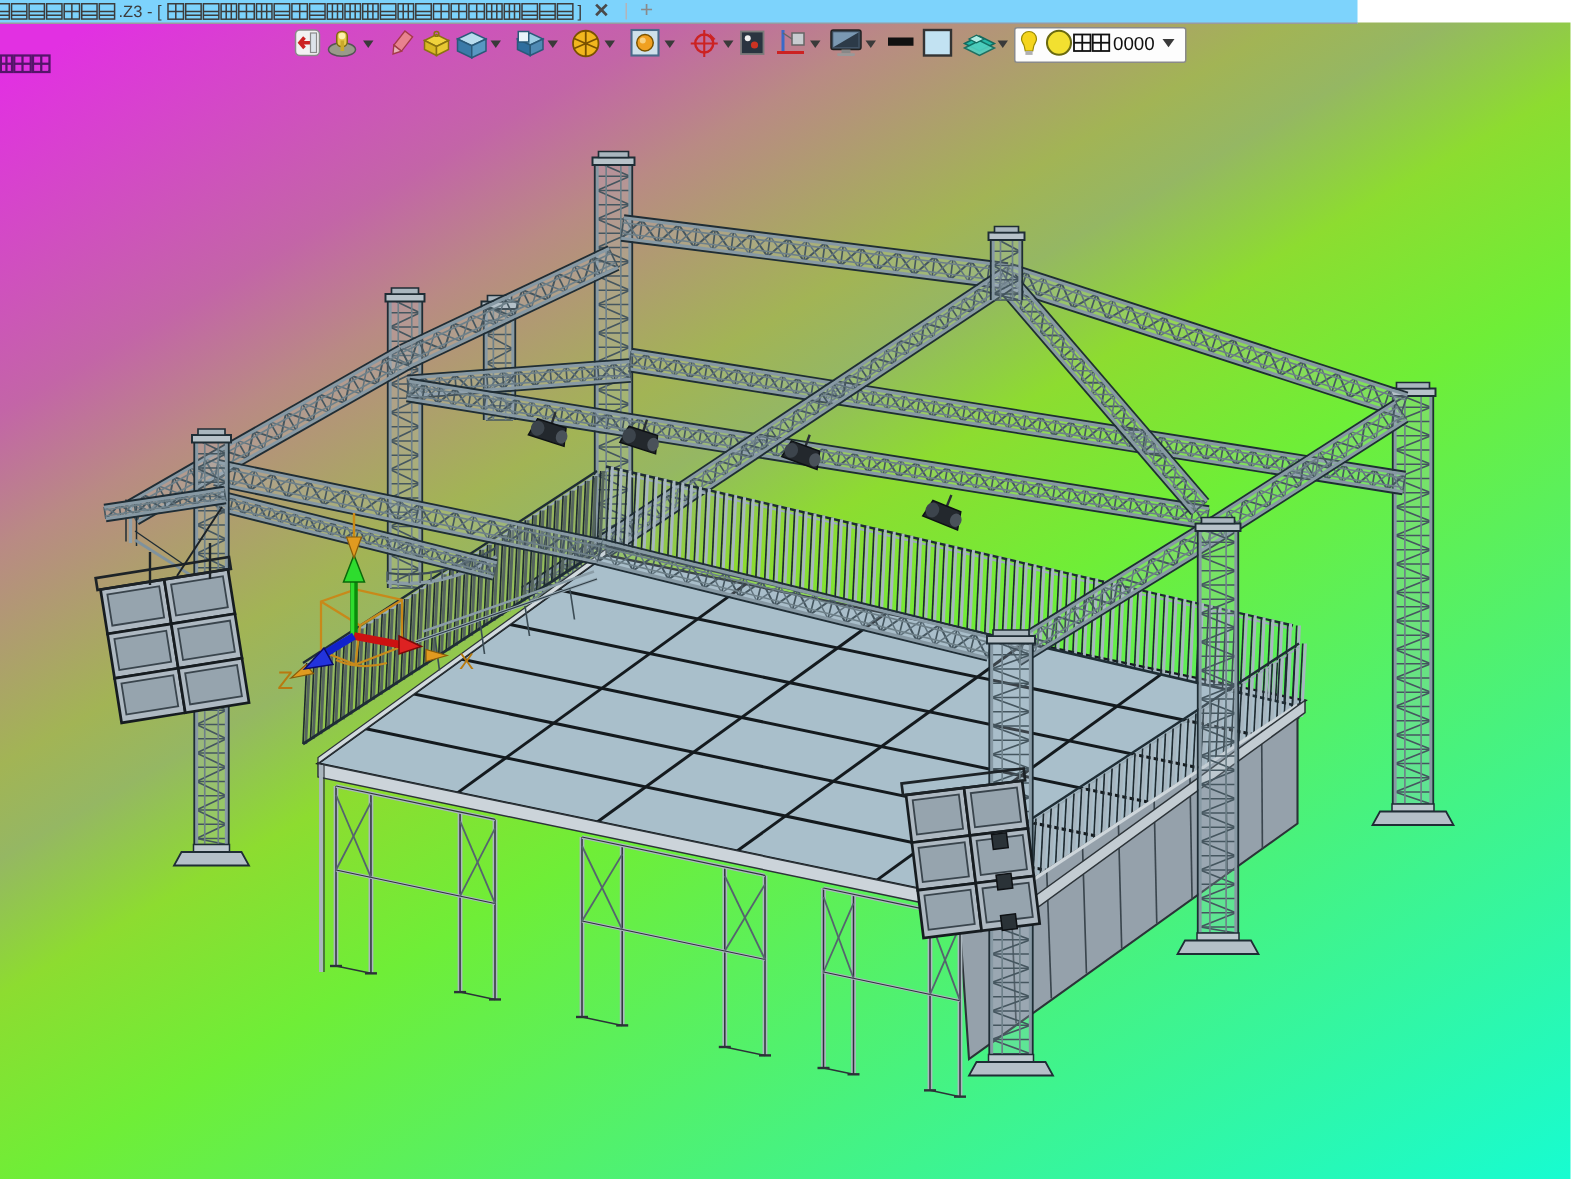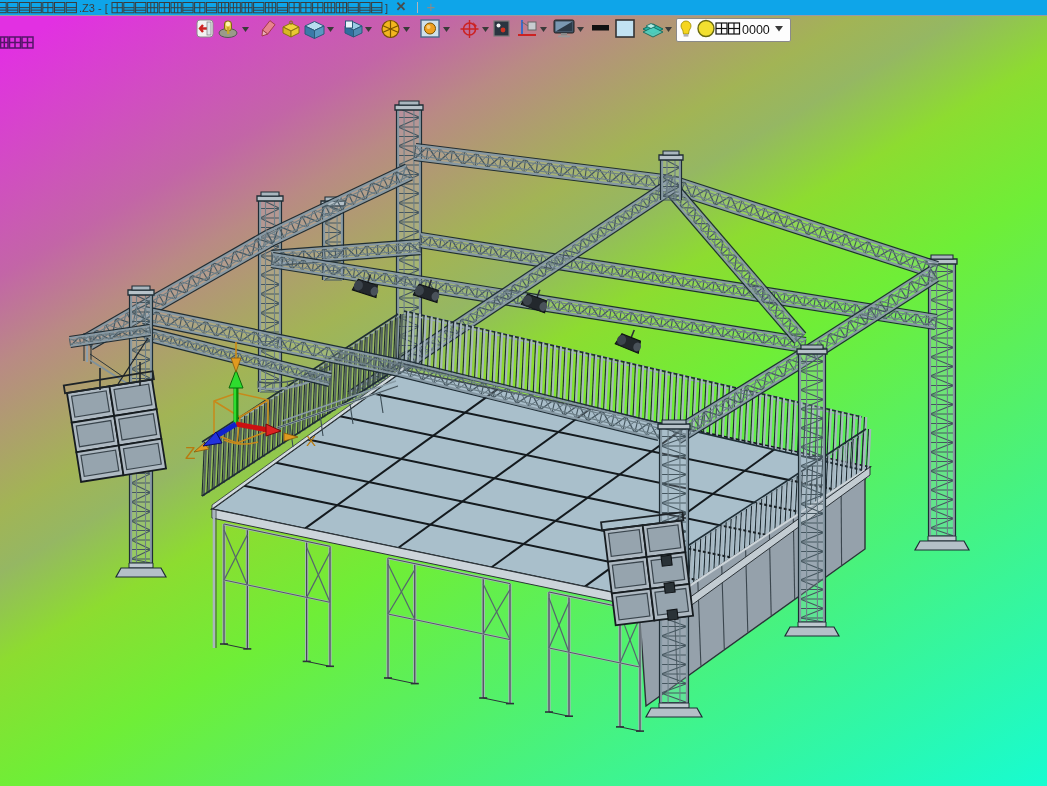--- a/index.html
+++ b/index.html
@@ -1,16 +1,16 @@
 <!DOCTYPE html>
 <html><head><meta charset="utf-8"><style>
 html,body{margin:0;padding:0;width:1047px;height:786px;overflow:hidden;font-family:"Liberation Sans",sans-serif;}
 #bg{position:absolute;left:0;top:15px;width:1047px;height:771px;
 background:linear-gradient(150deg,#e230e2 2.7%,#c365a7 18.9%,#b98a84 25.4%,#a2b455 36.0%,#95b763 40.5%,#8ddc30 47.1%,#6fee37 56.7%,#48f27e 76.2%,#17fcd1 100%);}
-#tabbar{position:absolute;left:0;top:0;width:1047px;height:15px;background:#0ea5e9;border-bottom:1px solid #9a9aa0;}
+#tabbar{position:absolute;left:0;top:0;width:905px;height:15px;background:#7dd3fc;border-bottom:1px solid #9a9aa0;}
 #tabx{position:absolute;left:394px;top:0px;width:14px;height:14px;color:#4a4a4a;font-size:13px;font-weight:bold;line-height:14px;text-align:center;}
 #tabsep{position:absolute;left:417px;top:2px;width:1px;height:11px;background:#b4b4b8;}
 #tabplus{position:absolute;left:424px;top:-1px;width:14px;height:15px;color:#8a8a8a;font-size:15px;line-height:15px;text-align:center;}
 #combo{position:absolute;left:676px;top:18px;width:113px;height:22px;background:#fdfdfd;border:1px solid #8a8a8a;border-radius:2px;}
 svg{display:block}
 </style></head><body>
 <div id="bg"></div>
 <div id="tabbar">
     <svg width="440" height="15">
       <g stroke="#3c3c3c" stroke-width="1.0" fill="none">

